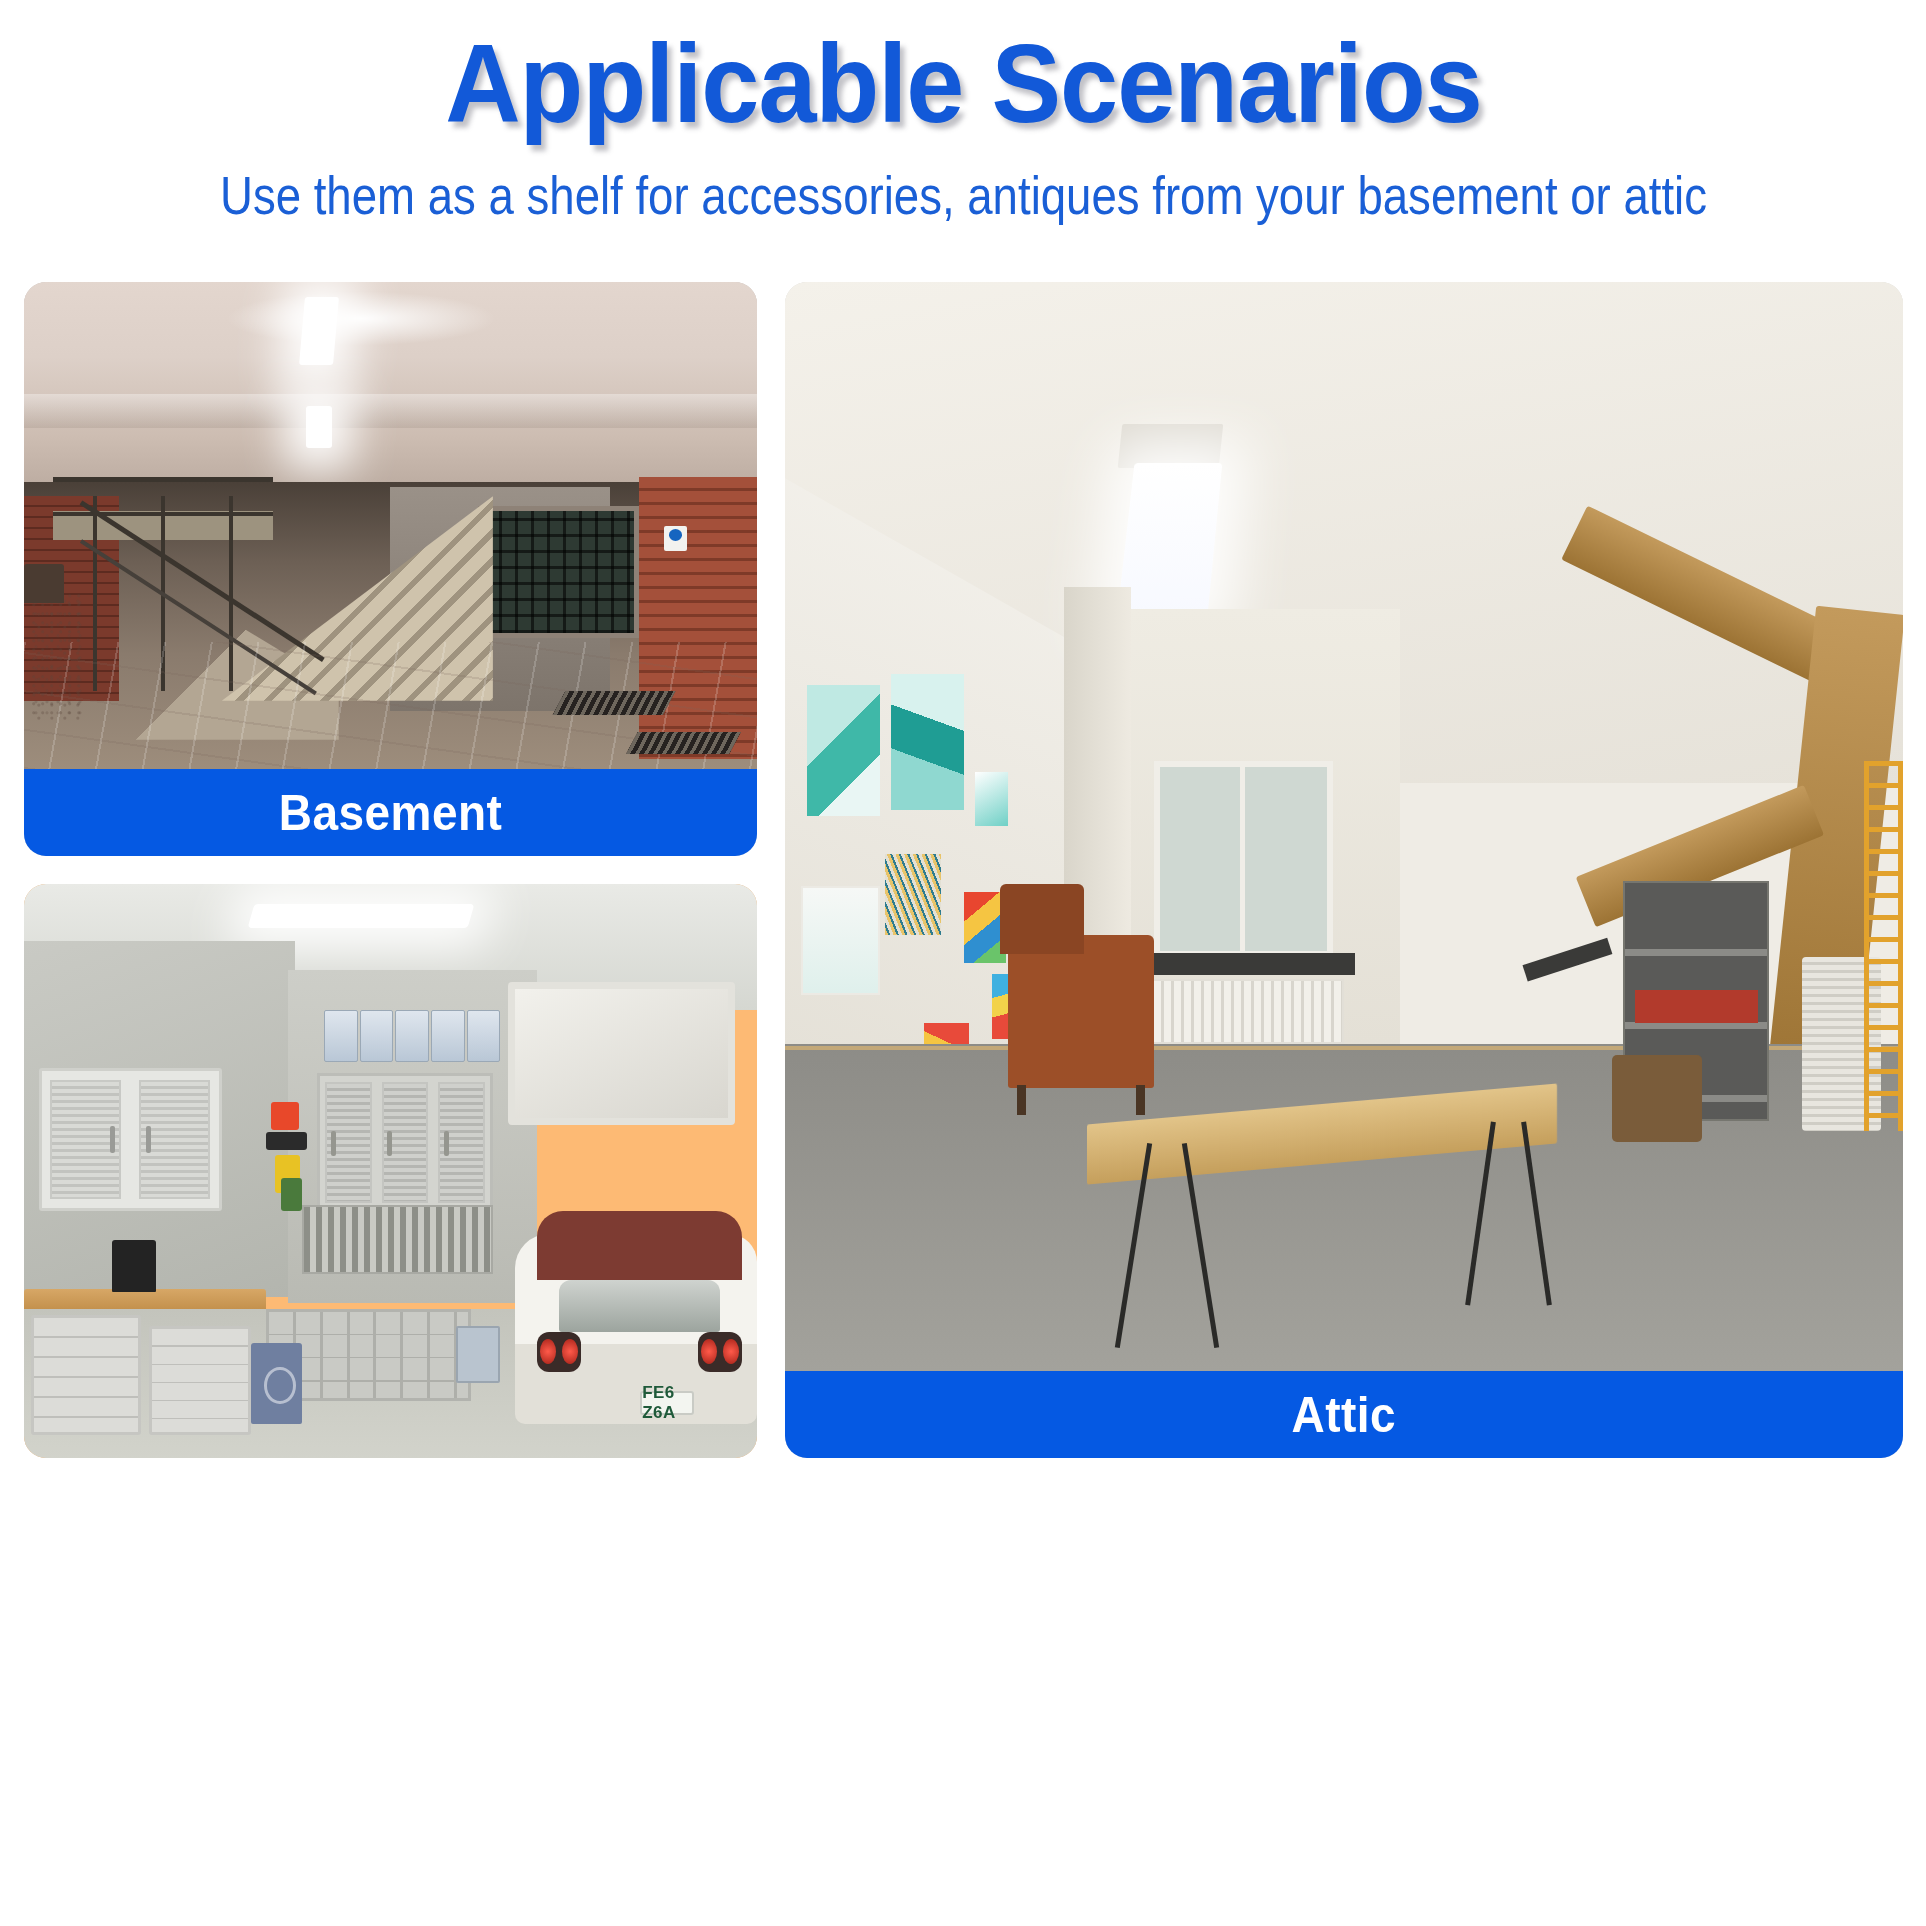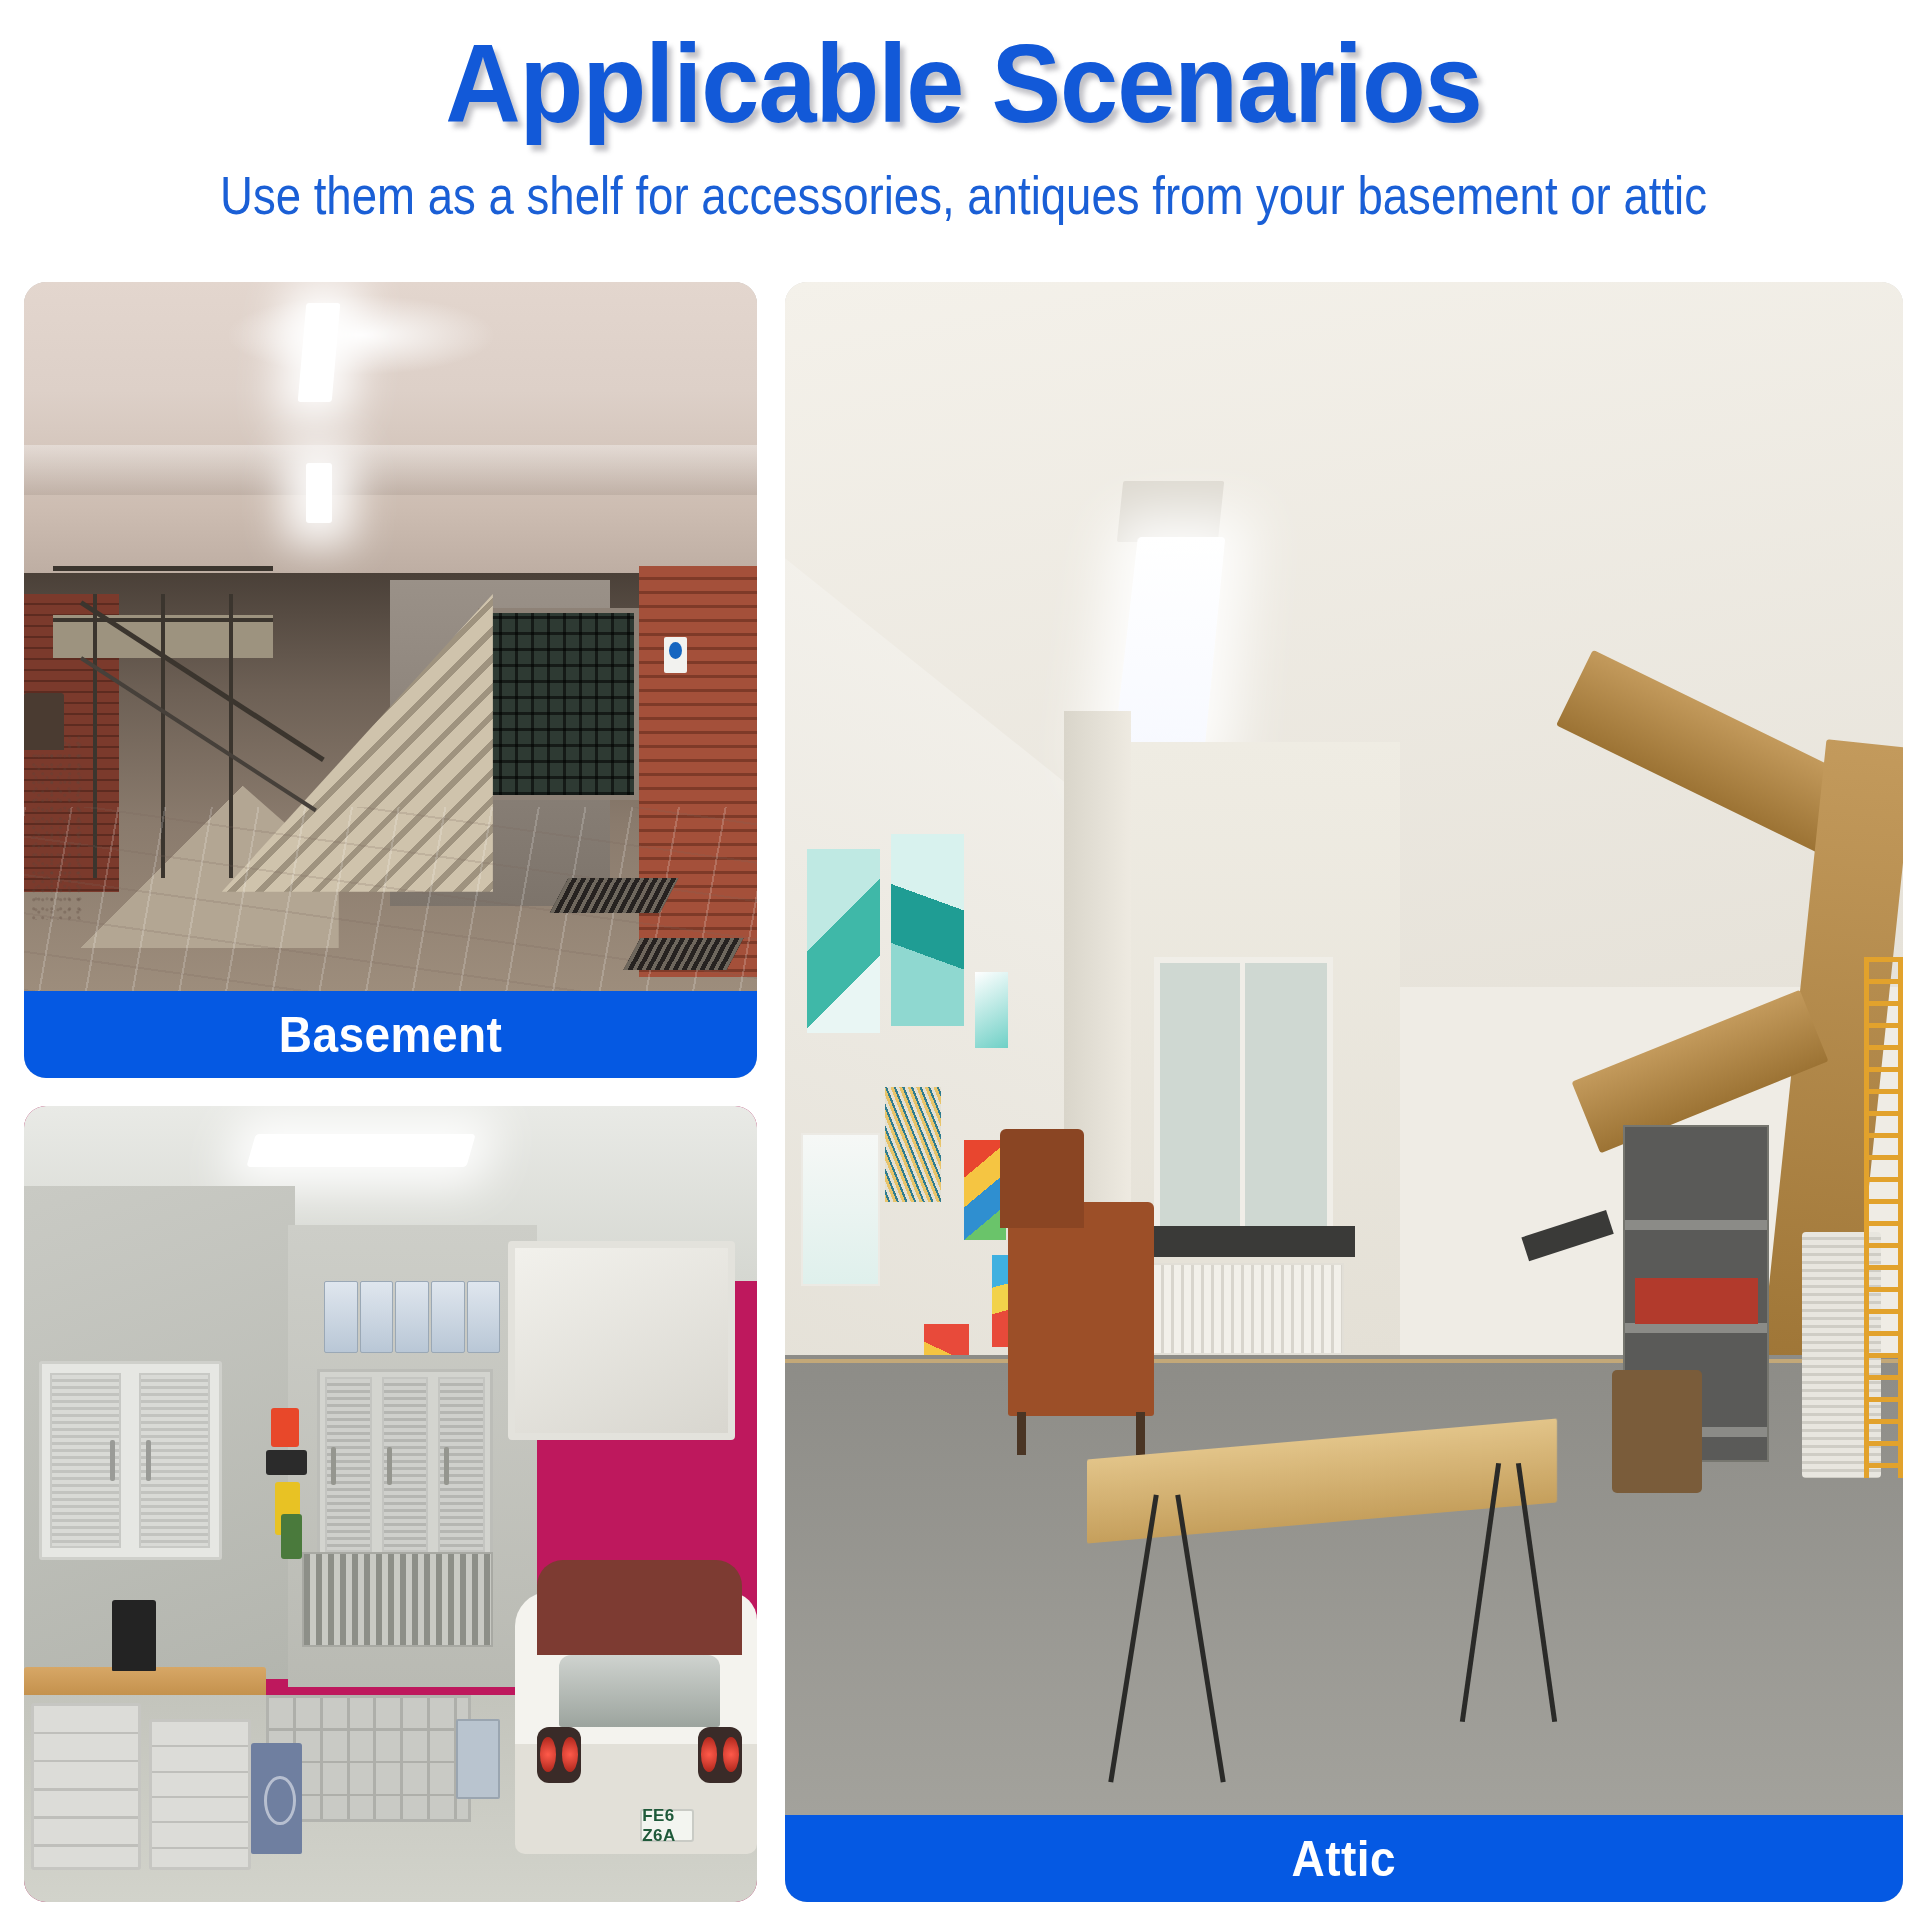--- a/index.html
+++ b/index.html
@@ -32,21 +32,21 @@
     transform:scaleX(0.86);
     transform-origin:center;
     white-space:nowrap;
     line-height:1.1;
   }
 
   
   .grid {
     position:absolute;
     left:24px; top:282px;
-    width:1879px; height:1620px;
+    width:1879px; height:1176px;
     display:flex;
     gap:28px;
   }
   .col-left  { width:733px; display:flex; flex-direction:column; gap:28px; }
   .col-right { width:1119px; display:flex; flex-direction:column; }
 
   .panel {
     position:relative;
     border-radius:22px;
     overflow:hidden;
@@ -181,21 +181,21 @@
                      radial-gradient(circle at 45% 80%, rgba(90,70,60,0.25) 1px, transparent 2px);
     background-size:9px 9px,13px 13px,11px 11px;
     border-radius:2px;
   }
   .bsm-bin {
     position:absolute; left:0; bottom:34%; width:5.5%; height:8%;
     background:#4a3b31; border-radius:3px 3px 0 0;
   }
 
   
-  .grg { background:#be185d; }
+  .grg { background:#fdba74; }
   .grg-ceiling {
     position:absolute; left:0; top:0; width:100%; height:22%;
     background:linear-gradient(180deg,#e9eae6,#d5d7d1);
   }
   .grg-tube {
     position:absolute; left:31%; top:3.5%; width:30%; height:4.2%;
     background:#ffffff; border-radius:4px;
     box-shadow:0 0 46px 20px rgba(255,255,255,0.95);
     transform:skewX(-16deg);
   }

